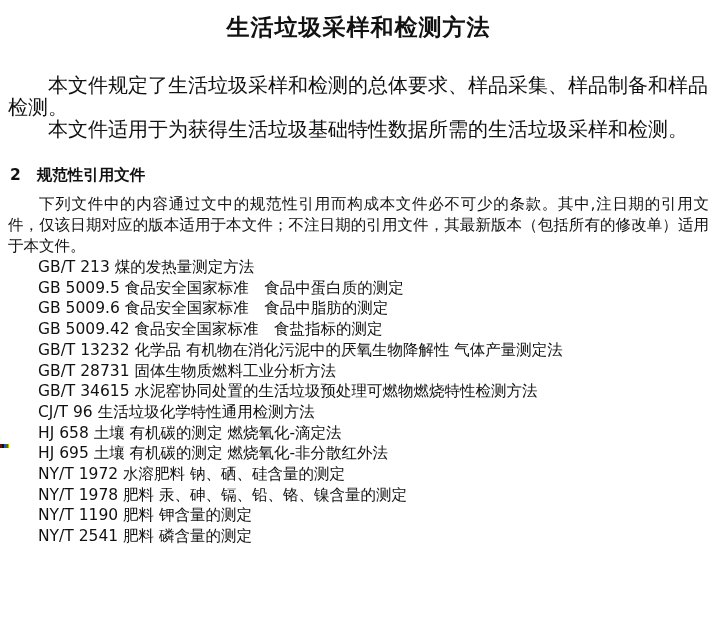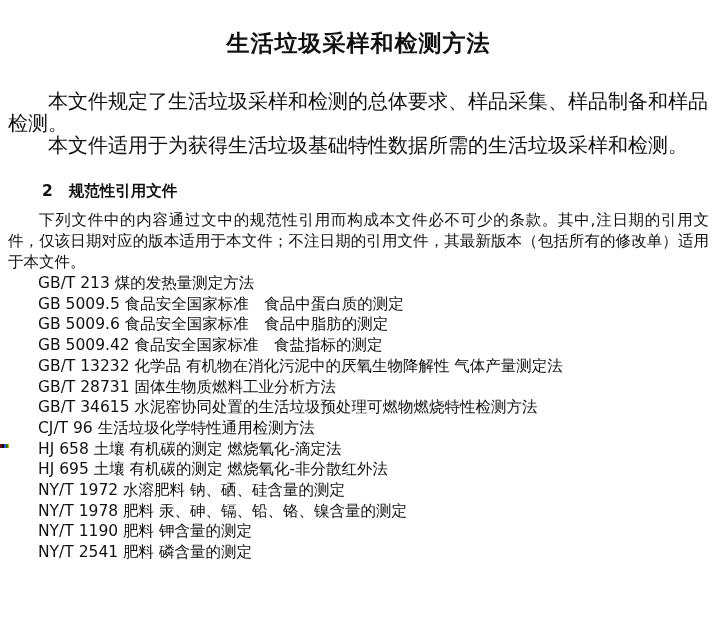--- a/index.html
+++ b/index.html
@@ -7,39 +7,39 @@
     width: 717px; height: 627px;
     background: #ffffff;
     font-family: "DejaVu Sans", sans-serif;
     color: #111111;
     overflow: hidden;
   }
   .page {
     position: relative;
     width: 717px; height: 449px;
     box-sizing: border-box;
-    padding: 16px 8px;
+    padding: 0 8px;
   }
   .doc-title {
     padding-top: 14px;
     line-height: 27px;
     text-align: center;
     font-size: 23px;
     font-weight: bold;
     letter-spacing: 1px;
   }
   .sec-heading {
     font-size: 15.5px;
     font-weight: bold;
     line-height: 20px;
     padding-left: 2px;
   }
   .sec-heading .num { display: inline-block; margin-right: 16px; }
   .sec1-heading { margin-top: 49px; }
-  .sec2-heading { margin-top: 25px; margin-left: 32px; }
+  .sec2-heading { margin-top: 25px; }
   .body-para {
     font-size: 20px;
     line-height: 22px;
     text-indent: 2em;
     white-space: pre-wrap;
   }
   .sec1-paras { margin-top: 33px; }
   .intro-para {
     margin-top: 9px;
     font-size: 15.5px;

